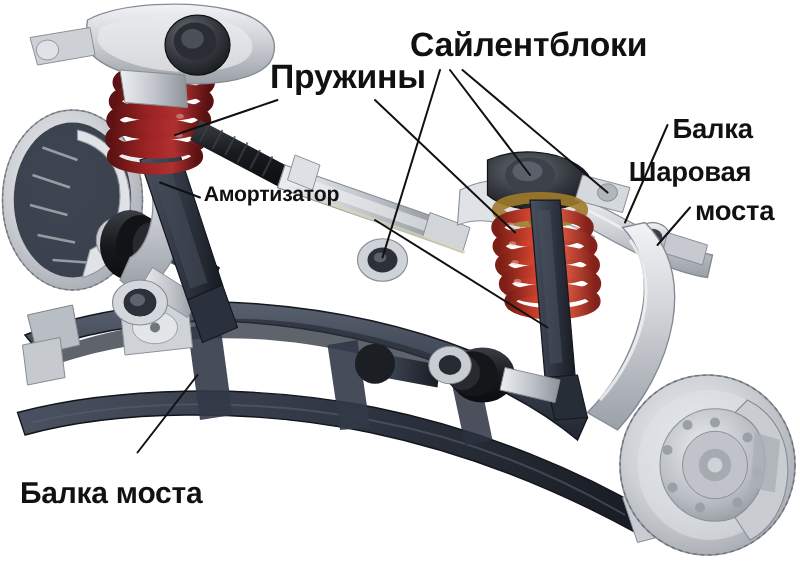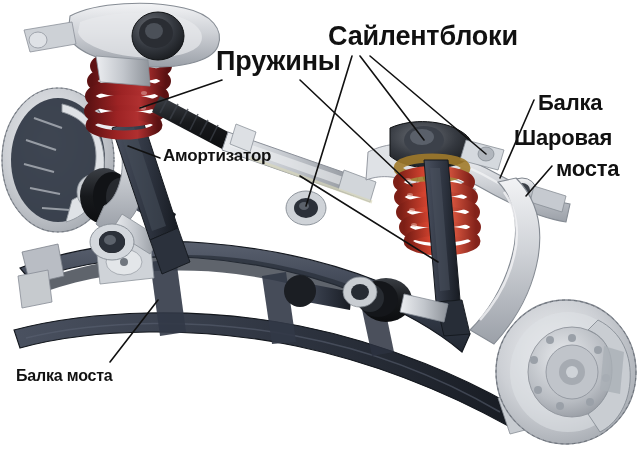--- a/index.html
+++ b/index.html
@@ -6,24 +6,24 @@
   body{width:640px;height:463px;overflow:hidden;
        font-family:"Liberation Sans","DejaVu Sans",sans-serif;}
   #stage{position:relative;width:548px;height:463px;background:#ffffff;}
   #stage svg{position:absolute;left:0;top:0;}
   .lbl{position:absolute;font-weight:bold;color:#111;
        font-family:"Liberation Sans","DejaVu Sans",sans-serif;
        white-space:nowrap;line-height:1.05;letter-spacing:-0.2px;}
   #lbl-pruzhiny{left:216px;top:47px;font-size:27px;}
   #lbl-sailent{left:328px;top:22px;font-size:27px;}
   #lbl-rychag{left:538px;top:91px;font-size:22px;}
-  #lbl-sharovaya{left:514px;top:126px;font-size:22px;}
+  #lbl-sharovaya{left:503px;top:126px;font-size:22px;}
   #lbl-opora{left:556px;top:157px;font-size:22px;}
   #lbl-amort{left:163px;top:147px;font-size:17px;}
-  #lbl-balka{left:16px;top:368px;font-size:16px;}
+  #lbl-balka{left:16px;top:382px;font-size:24px;}
 </style>
 </head>
 <body>
 
 <div id="stage">
 
 <svg width="640" height="463" viewBox="0 0 640 463">
   <defs>
     <linearGradient id="gMetal" x1="0" y1="0" x2="0" y2="1">
       <stop offset="0" stop-color="#f2f3f5"></stop>

